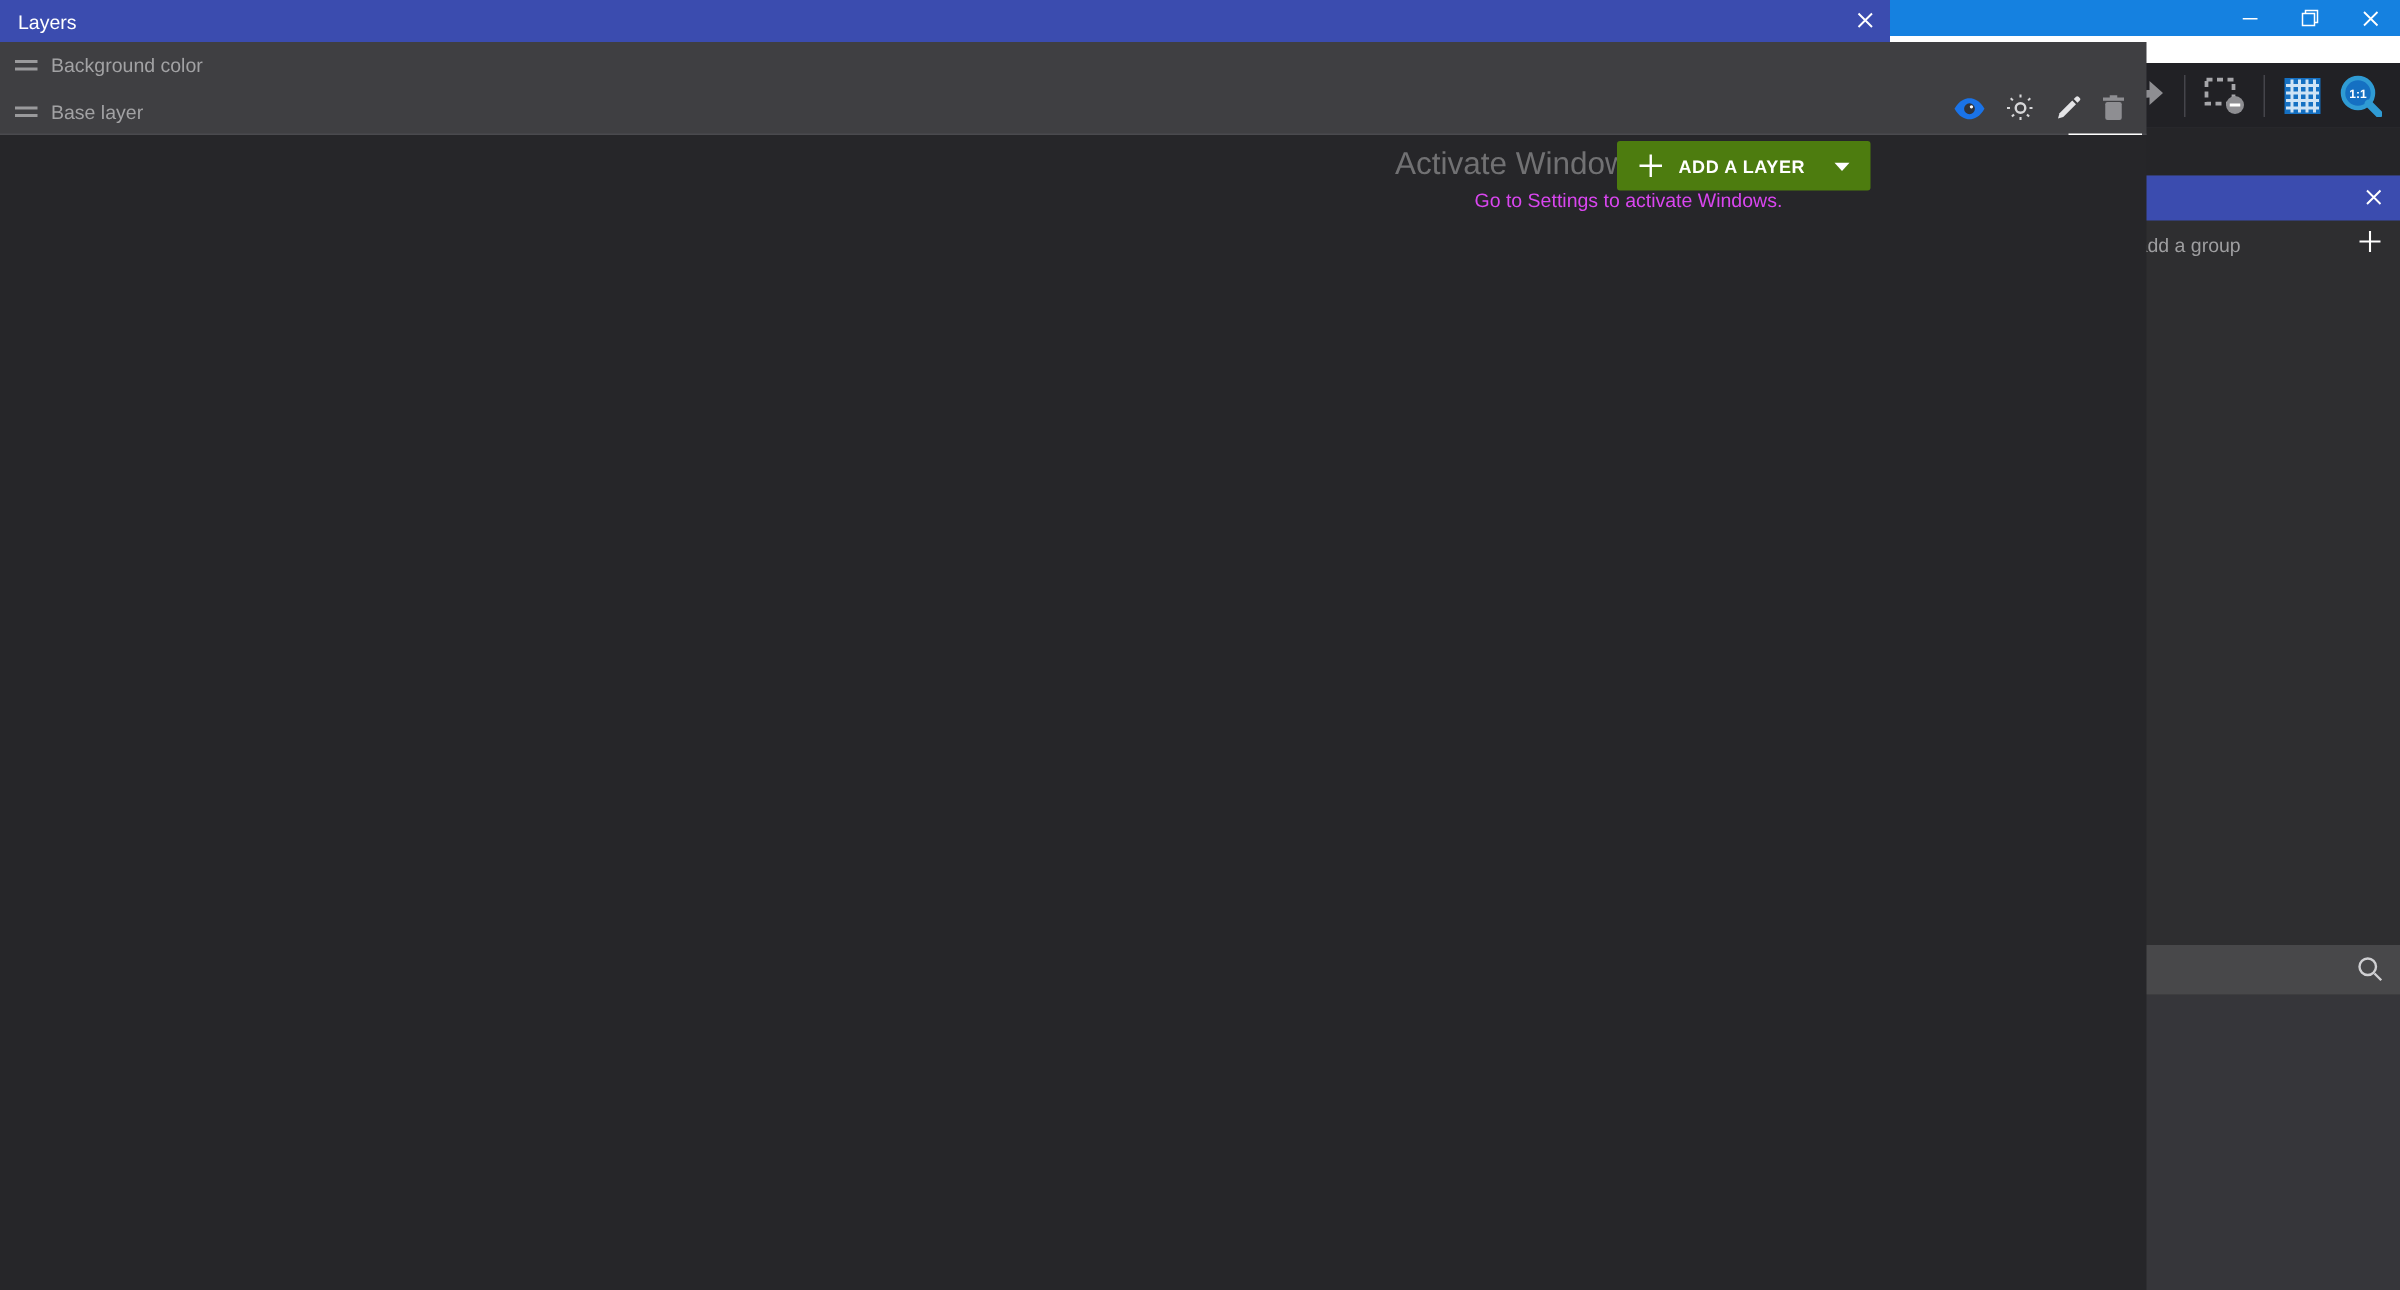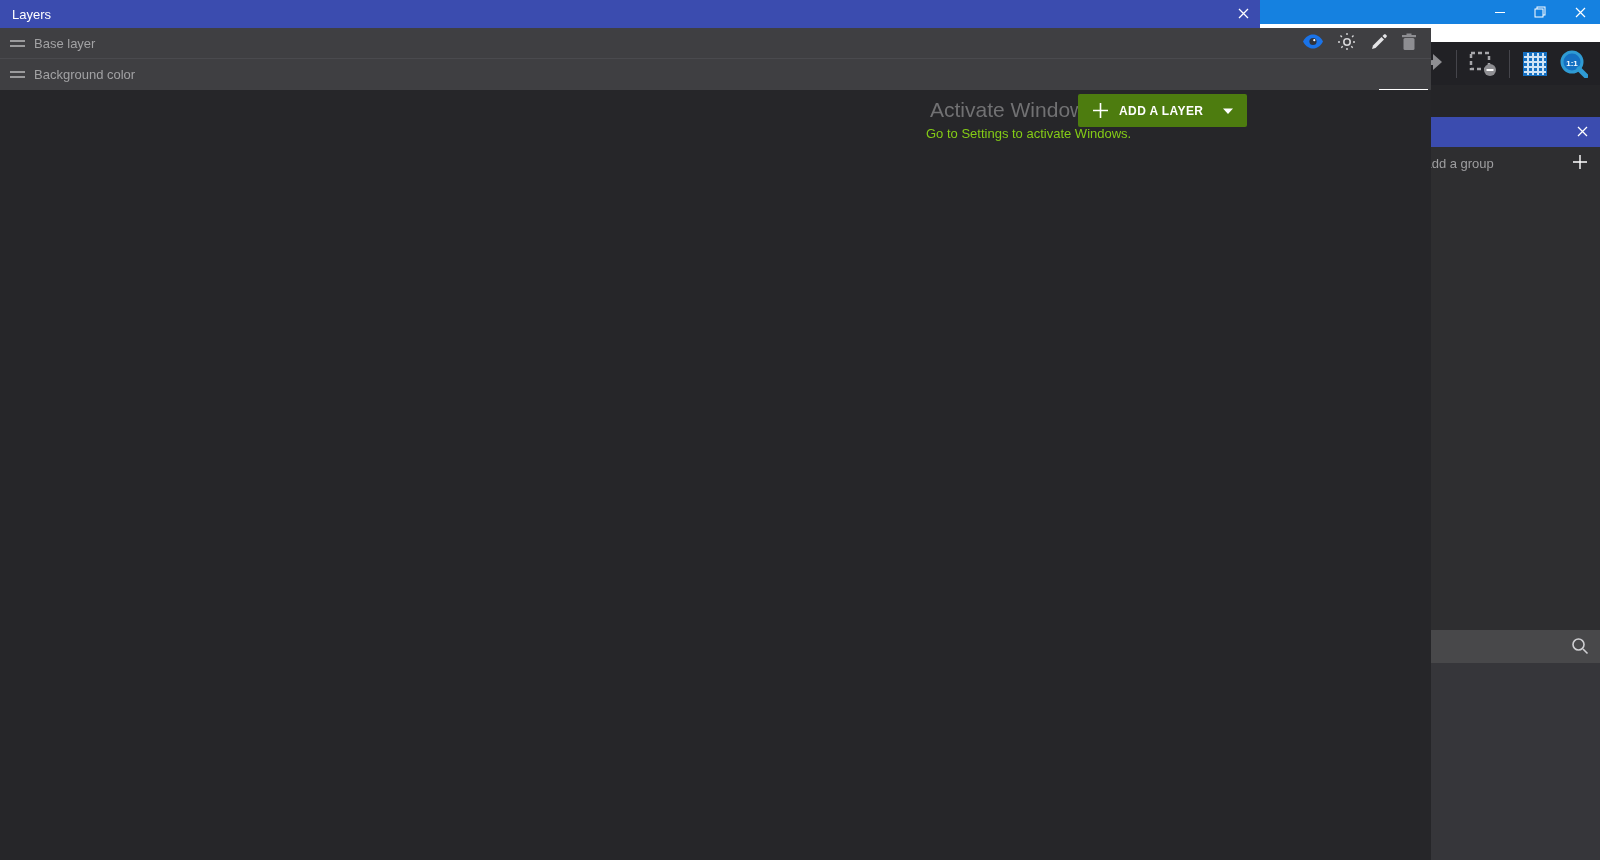--- a/index.html
+++ b/index.html
@@ -96,21 +96,21 @@
   .layers-rows { position:absolute; left:0; top:28px; width:100%; height:62px; background:#3f3f42; }
   .layer-row { position:relative; height:31px; display:flex; align-items:center; padding-left:10px; }
   .layer-row.first { border-bottom:1px solid #4a4a4e; }
   .drag-handle { width:15px; height:7px; border-top:2px solid #9a9a9c; border-bottom:2px solid #9a9a9c; }
   .layer-name { margin-left:9px; color:#a2a2a4; font-size:13px; }
   .layer-actions { position:absolute; right:0; top:0; height:31px; display:flex; align-items:center; gap:13px; padding-right:14px; }
   .bg-swatch { position:absolute; right:3px; top:61px; width:49px; height:25px; background:#ffffff; }
   .bg-swatch .swatch-inner { position:absolute; left:4px; top:4px; right:4px; bottom:4px; background:#d4d4d6; }
   .layers-bottom { position:absolute; left:0; top:90px; width:100%; bottom:0; background:#262629; }
   .watermark-1 { position:absolute; left:930px; top:98px; font-size:21px; color:#717173; }
-  .watermark-2 { position:absolute; left:926px; top:126px; font-size:13px; color:#84cc16; }
+  .watermark-2 { position:absolute; left:983px; top:126px; font-size:13px; color:#d946ef; }
   .add-layer-btn { position:absolute; left:1078px; top:94px; width:169px; height:33px; background:#4d7c0f;
                    border-radius:2px; display:flex; align-items:center; color:#fff; z-index:2; }
   .add-layer-btn .al-plus { margin-left:14px; display:flex; }
   .add-layer-btn .al-label { margin-left:10px; font-size:12px; font-weight:bold; letter-spacing:.4px; flex:1; }
   .add-layer-btn .al-caret { margin-right:13px; display:flex; }
 </style>
 </head>
 <body>
 
 <div id="stage">
@@ -403,20 +403,24 @@
       <span class="hdr-right" style="right:11px;">
         <span>
           <svg width="11" height="11" viewBox="0 0 11 11">
               <path d="M1,1 L10,10 M10,1 L1,10" stroke="#fff" stroke-width="1.3"></path>
             </svg>
         </span>
       </span>
     </div>
 
     <div class="layers-rows">
+      <div class="layer-row">
+        <span class="drag-handle"></span>
+        <span class="layer-name">Background color</span>
+      </div>
       <div class="layer-row first">
         <span class="drag-handle"></span>
         <span class="layer-name">Base layer</span>
         <span class="layer-actions">
           <span>
             <svg width="22" height="15" viewBox="0 0 22 15">
               <path d="M1,7.5 C4,2 8,0.5 11,0.5 C14,0.5 18,2 21,7.5 C18,13 14,14.5 11,14.5 C8,14.5 4,13 1,7.5 Z" fill="#1a73e8"></path>
               <circle cx="11" cy="7.5" r="3.6" fill="#30333b"></circle>
                 <circle cx="12.3" cy="6.2" r="1.1" fill="#ffffff"></circle>
             </svg>
@@ -435,24 +439,20 @@
           </span>
           <span>
             <svg width="16" height="18" viewBox="0 0 16 18">
               <rect x="2.5" y="5" width="11" height="12" rx="1.5" fill="#8e8e92"></rect>
               <rect x="1" y="2" width="14" height="2.2" fill="#8e8e92"></rect>
                 <rect x="5.5" y="0.5" width="5" height="2" fill="#8e8e92"></rect>
             </svg>
           </span>
         </span>
       </div>
-      <div class="layer-row">
-        <span class="drag-handle"></span>
-        <span class="layer-name">Background color</span>
-      </div>
       <div class="bg-swatch">
         <div class="swatch-inner"></div>
       </div>
     </div>
 
     <div class="layers-bottom"></div>
     <div class="watermark-1">Activate Windows</div>
     <div class="watermark-2">Go to Settings to activate Windows.</div>
 
     <div class="add-layer-btn">

